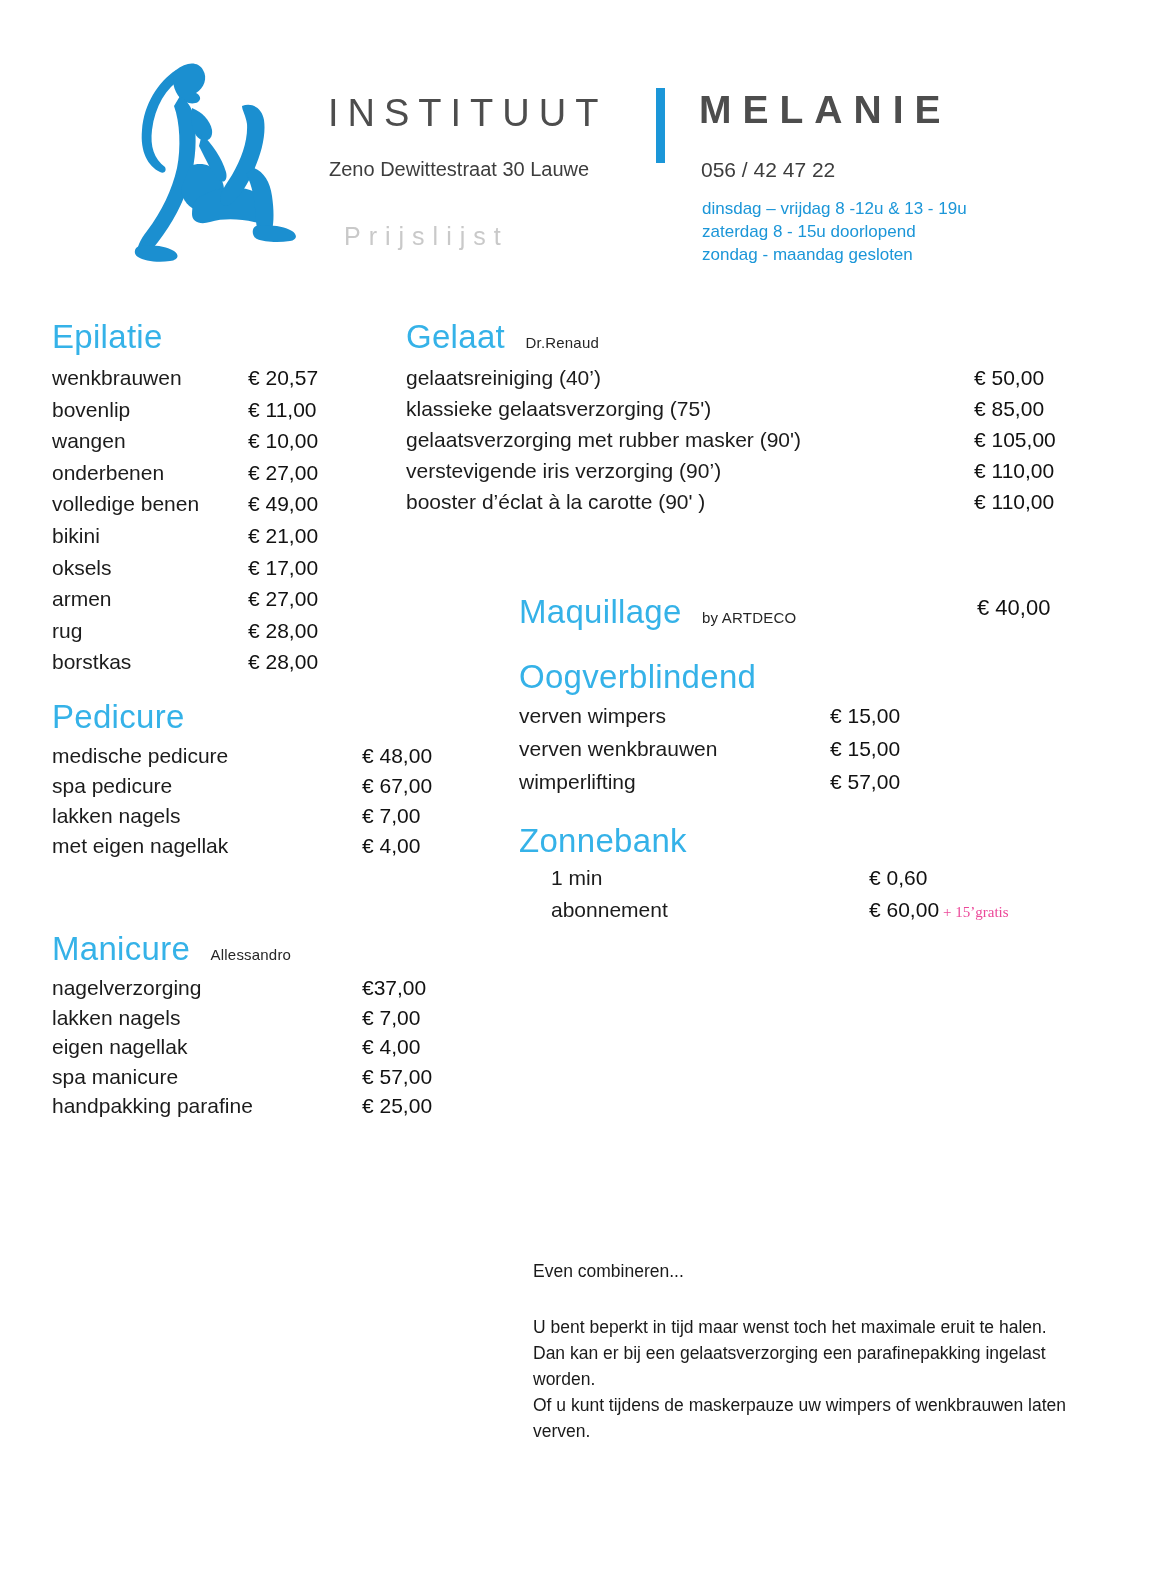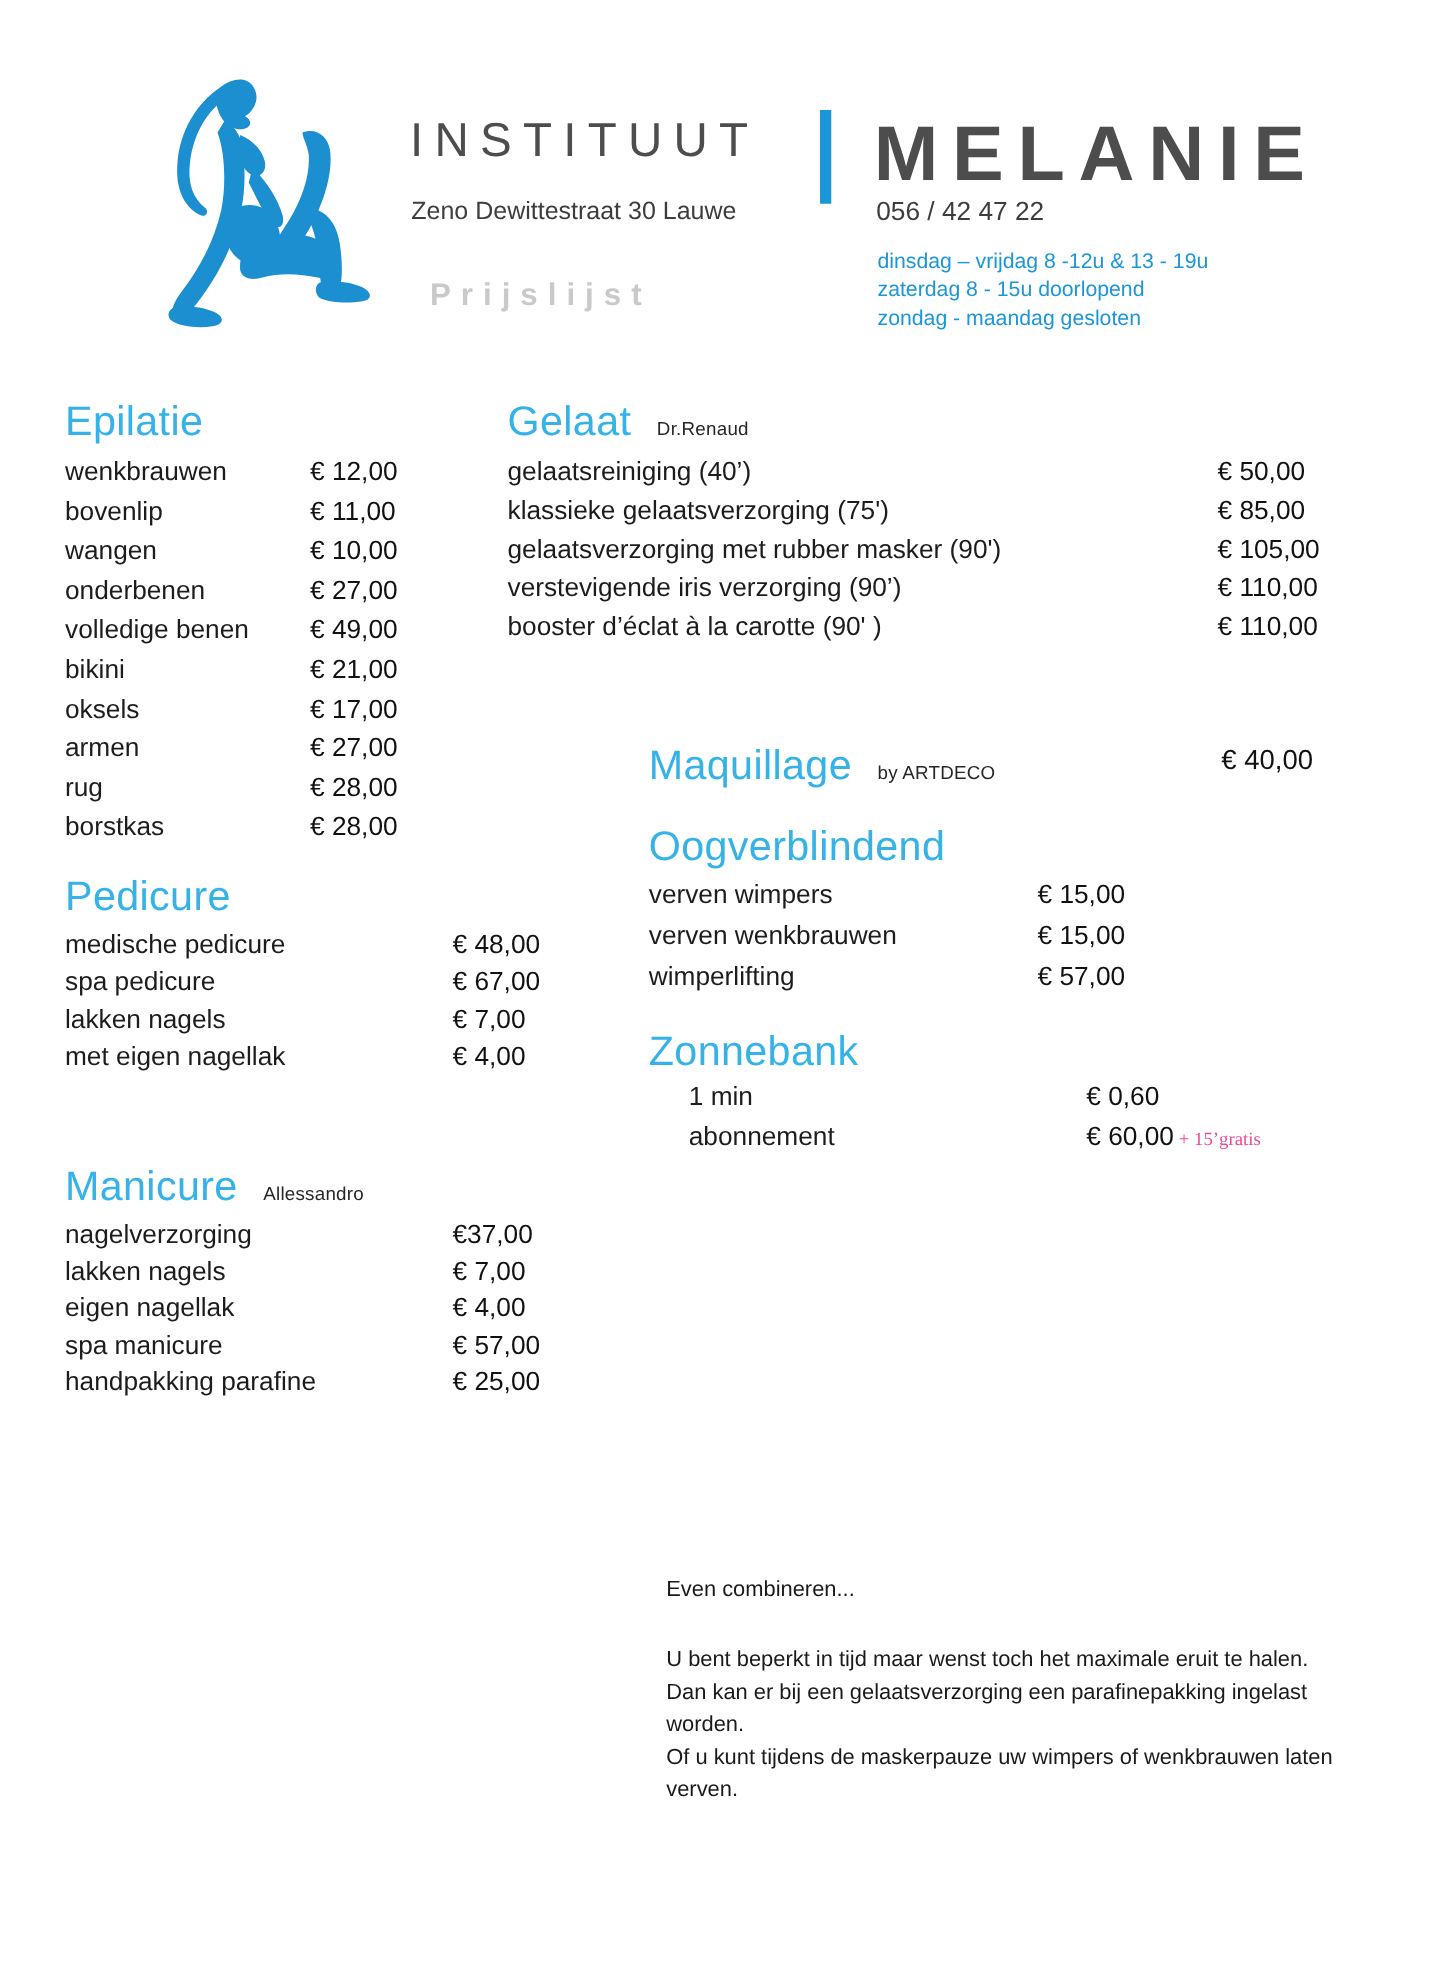--- a/index.html
+++ b/index.html
@@ -52,38 +52,38 @@
     font-size: 20px;
     font-weight: 400;
     color: #3d3d3d;
     white-space: nowrap;
   }
   #brand-pricelist {
     position: absolute;
     left: 328px;
     top: 222px;
     font-size: 25px;
-    font-weight: 700;
+    font-weight: 400;
     letter-spacing: 8px;
     color: #c9c9c9;
     white-space: nowrap;
   }
   #brand-divider {
     position: absolute;
     left: 640px;
     top: 88px;
     width: 9px;
     height: 75px;
     background: #1b96d8;
   }
   #brand-melanie {
     position: absolute;
     left: 683px;
     top: 88px;
-    font-size: 62px;
+    font-size: 39px;
     font-weight: 700;
     letter-spacing: 11px;
     color: #4d4d4d;
     white-space: nowrap;
   }
   #brand-phone {
     position: absolute;
     left: 685px;
     top: 158px;
     font-size: 21px;
@@ -270,21 +270,21 @@
     </div>
   </div>
 
   <div class="section" id="sec-epilatie">
     <div class="sec-head">
       <span class="sec-title">Epilatie</span>
     </div>
     <div class="rows">
       <div class="row">
           <span class="row-label">wenkbrauwen</span>
-          <span class="row-price">€ 12,00</span>
+          <span class="row-price">€ 20,57</span>
         </div>
       <div class="row">
           <span class="row-label">bovenlip</span>
           <span class="row-price">€ 11,00</span>
         </div>
       <div class="row">
           <span class="row-label">wangen</span>
           <span class="row-price">€ 10,00</span>
         </div>
       <div class="row">

